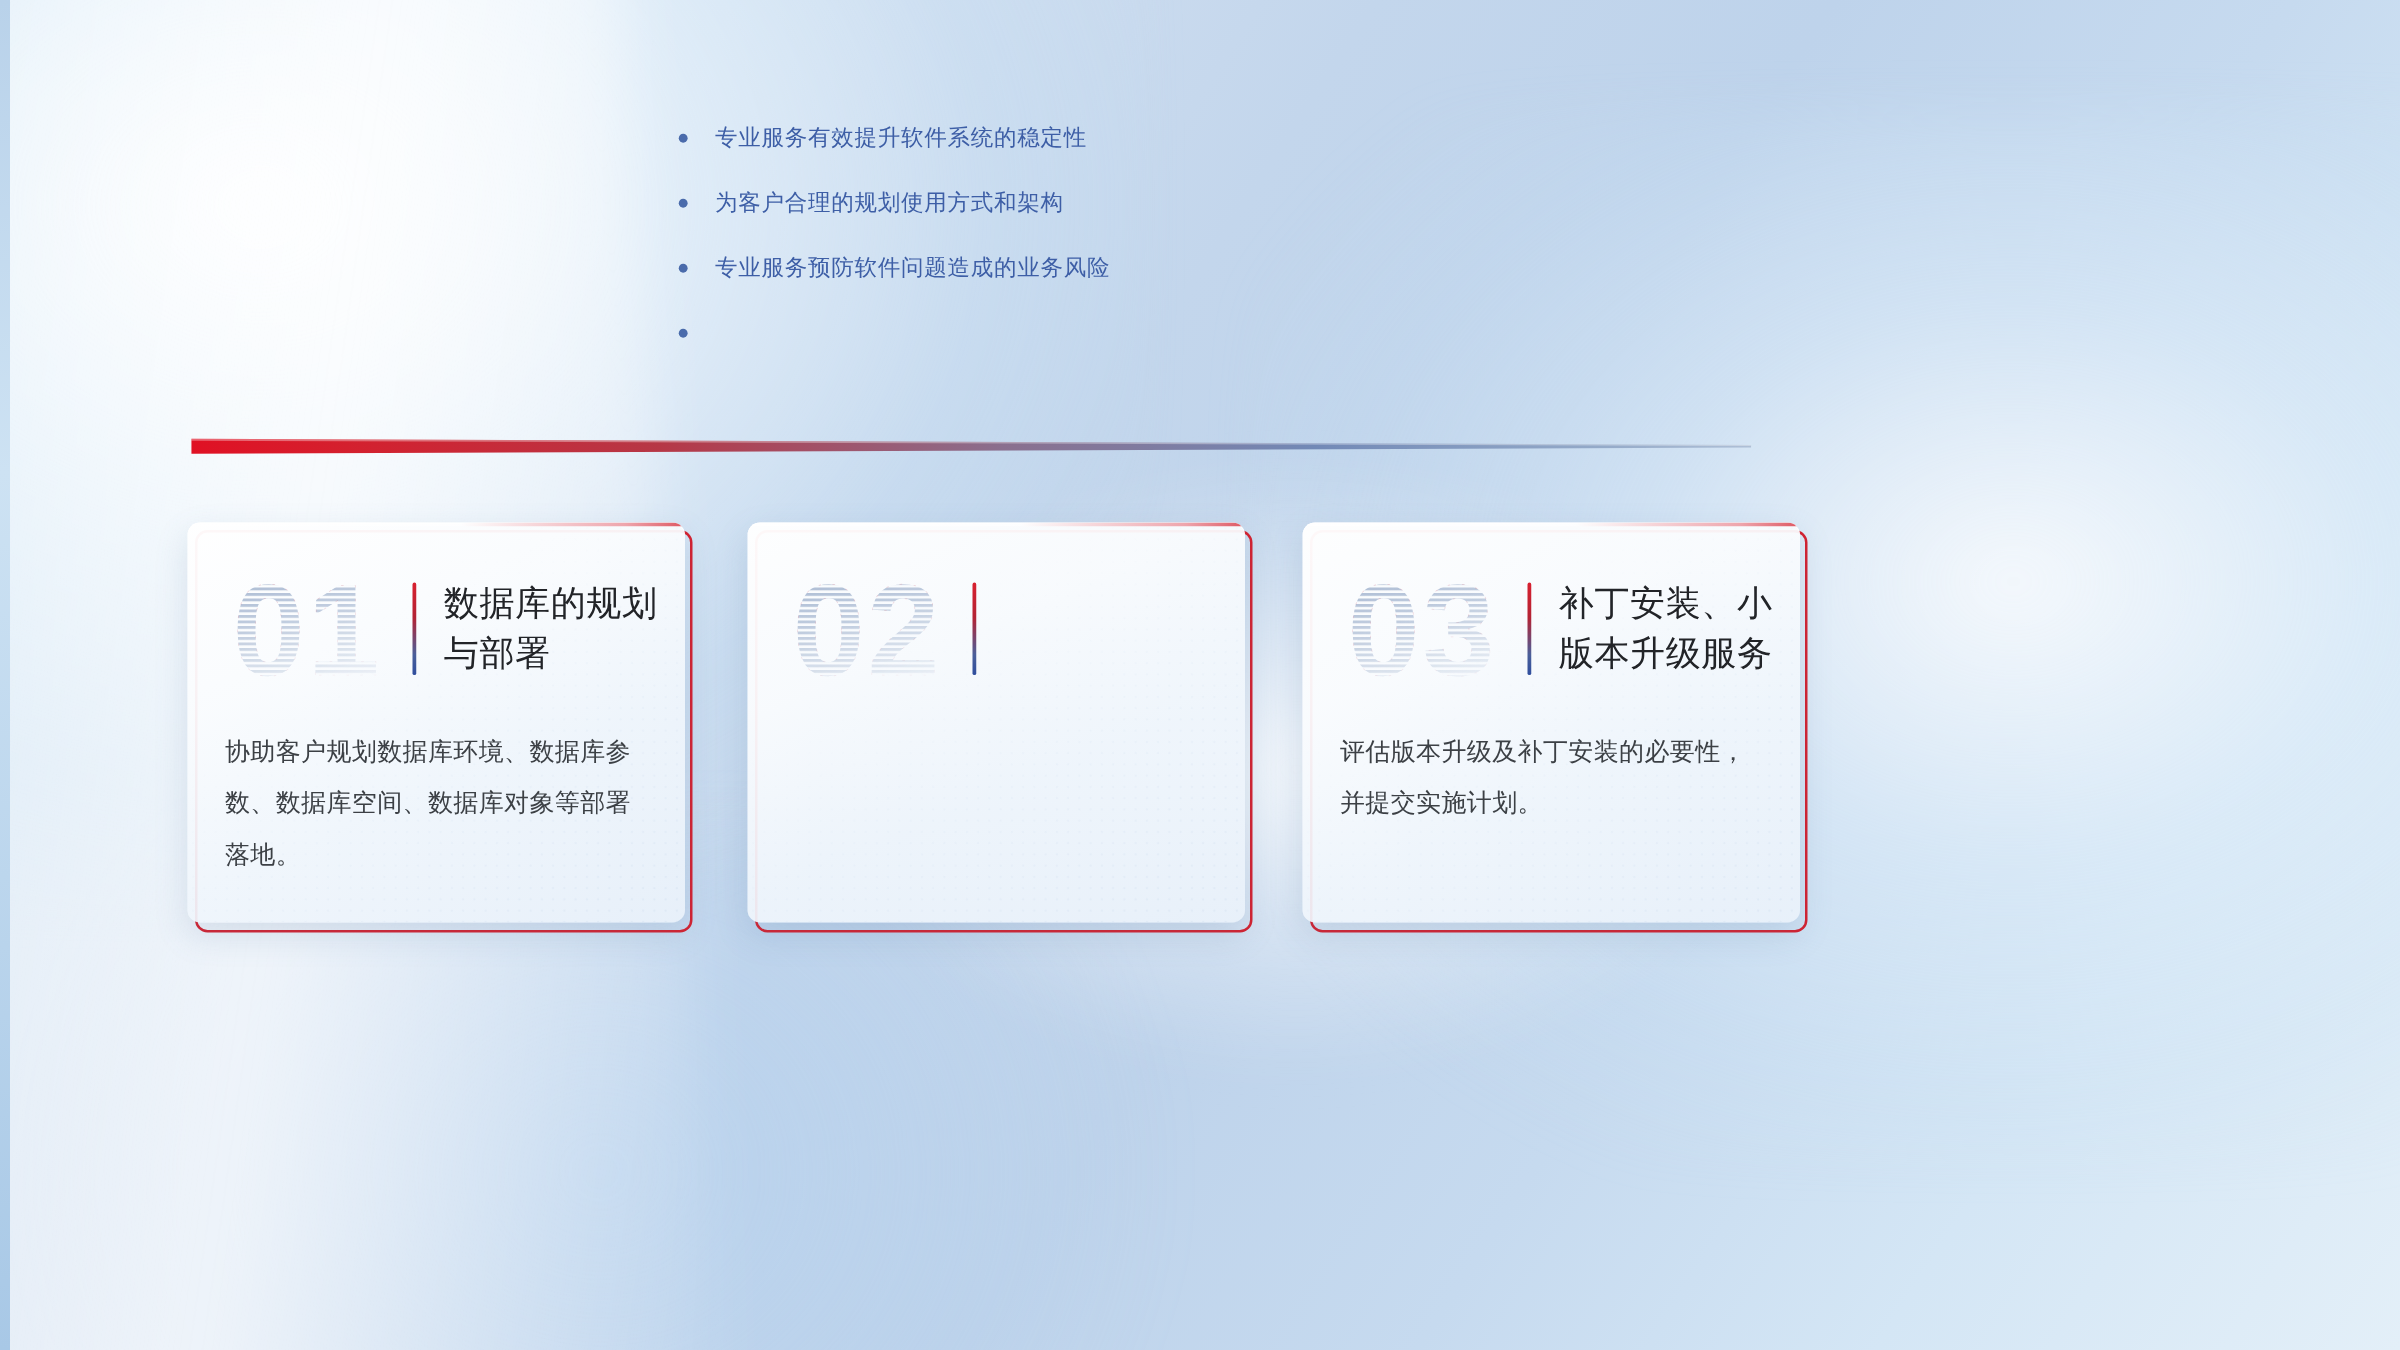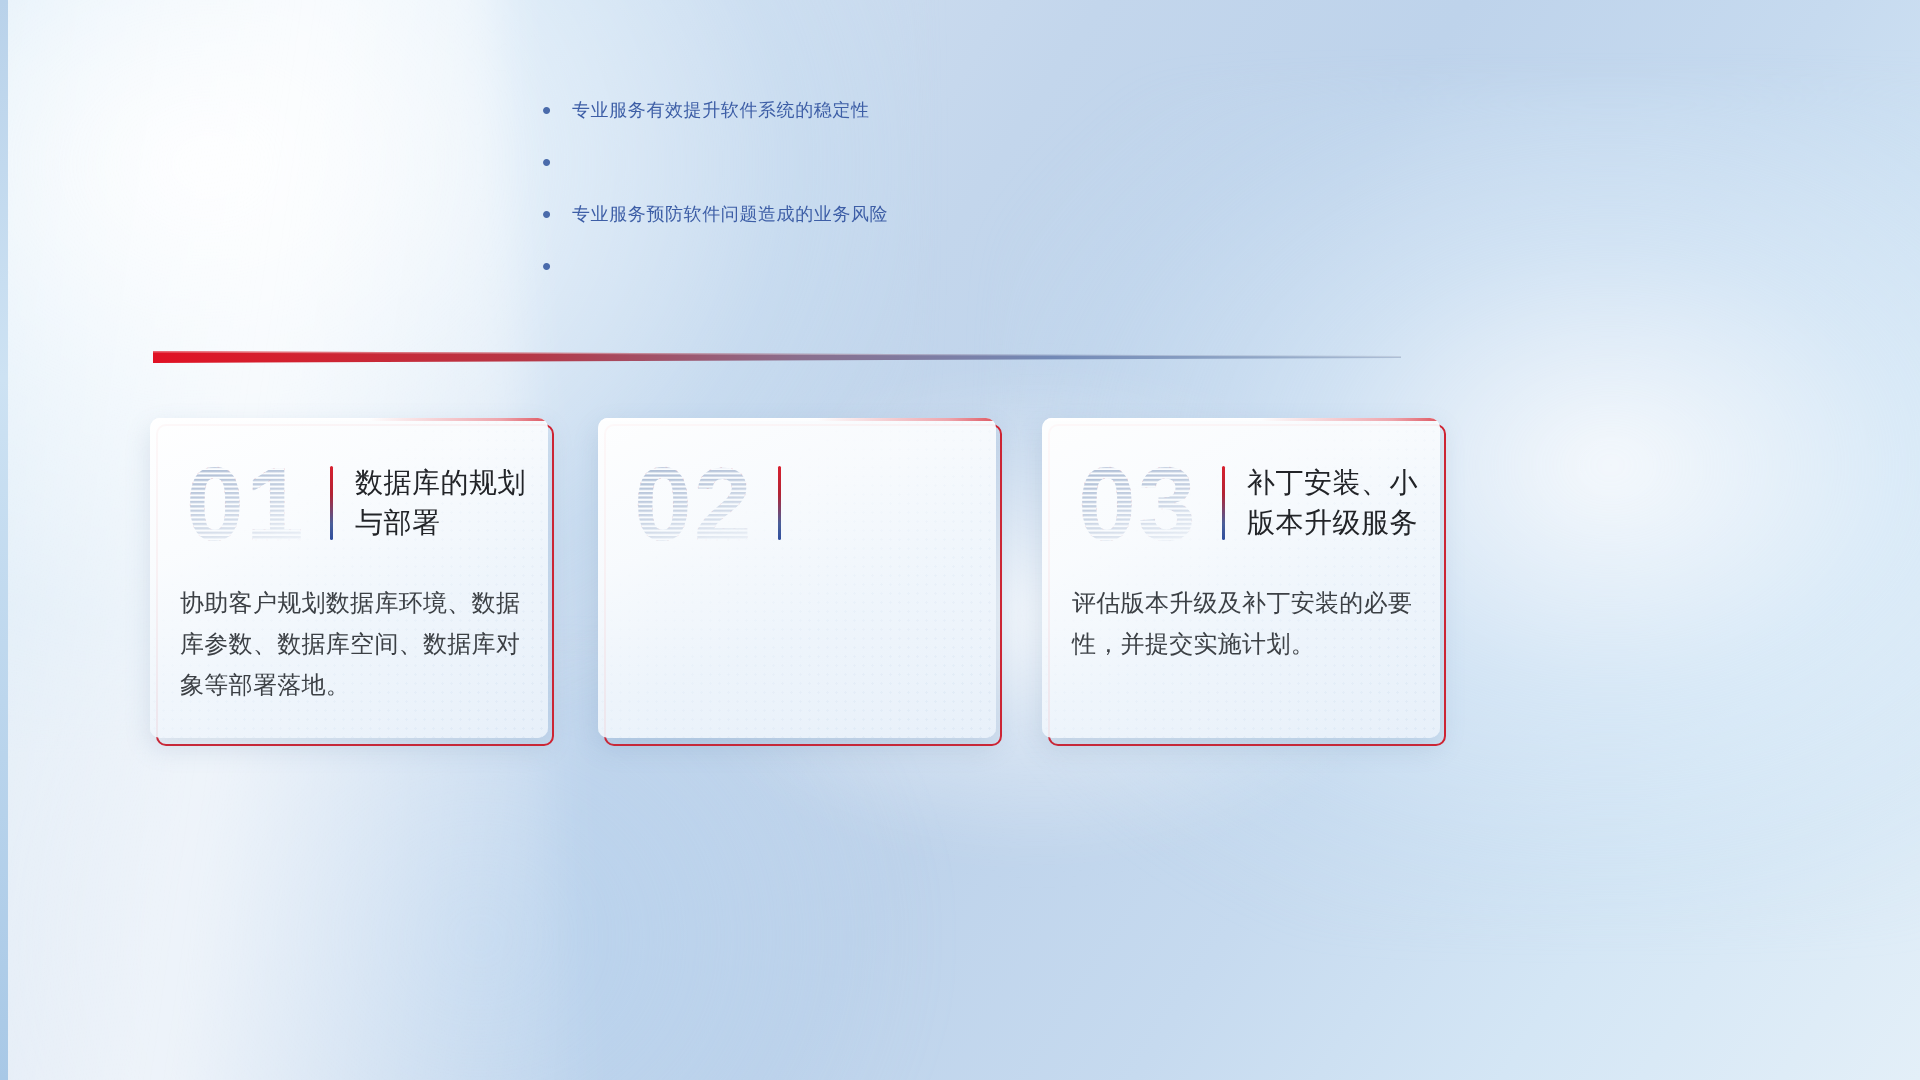--- a/index.html
+++ b/index.html
@@ -200,21 +200,21 @@
     color:#222428;
     letter-spacing:.5px;
     font-weight:400;
     max-width:190px;
   }
 
   .card-body{
     position:absolute;
     left:30px; right:24px;
     top:164px;
-    font-size:24px;
+    font-size:20px;
     line-height:41px;
     color:#3c4045;
     letter-spacing:.3px;
   }
 </style>
 </head>
 <body>
 
 <div class="bg-base"></div>
 <div class="bg-glow-a"></div>
@@ -224,20 +224,21 @@
 <div class="bg-streak"></div>
 <div class="bg-edge-left"></div>
 
 <div class="bullets">
   <div class="bullet-row">
     <span class="bullet-dot">•</span>
     <span class="bullet-text">专业服务有效提升软件系统的稳定性</span>
   </div>
   <div class="bullet-row">
     <span class="bullet-dot">•</span>
+    <span class="bullet-text">为客户合理的规划使用方式和架构</span>
   </div>
   <div class="bullet-row">
     <span class="bullet-dot">•</span>
     <span class="bullet-text">专业服务预防软件问题造成的业务风险</span>
   </div>
   <div class="bullet-row">
     <span class="bullet-dot">•</span>
   </div>
 </div>
 

